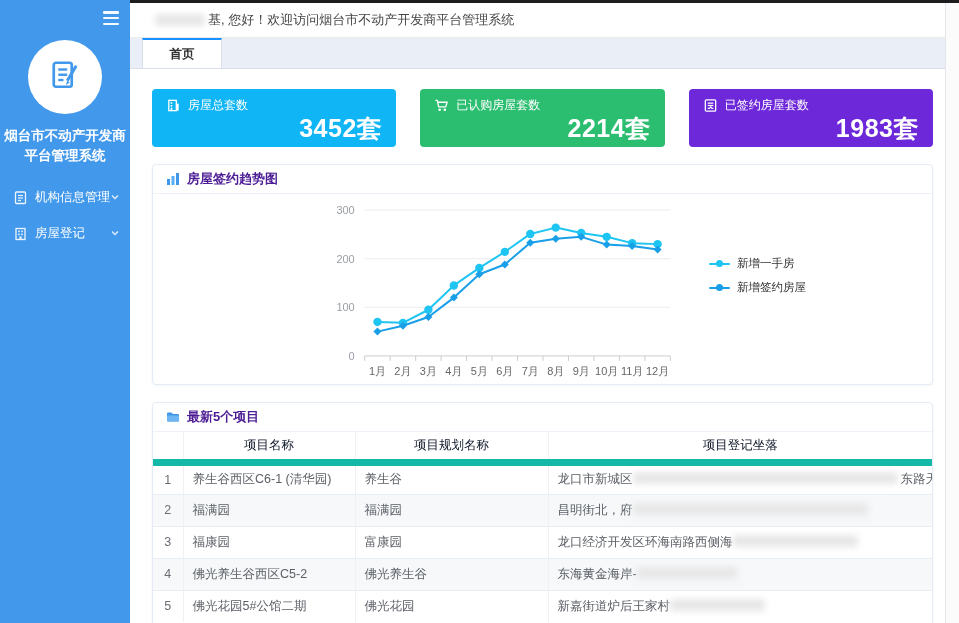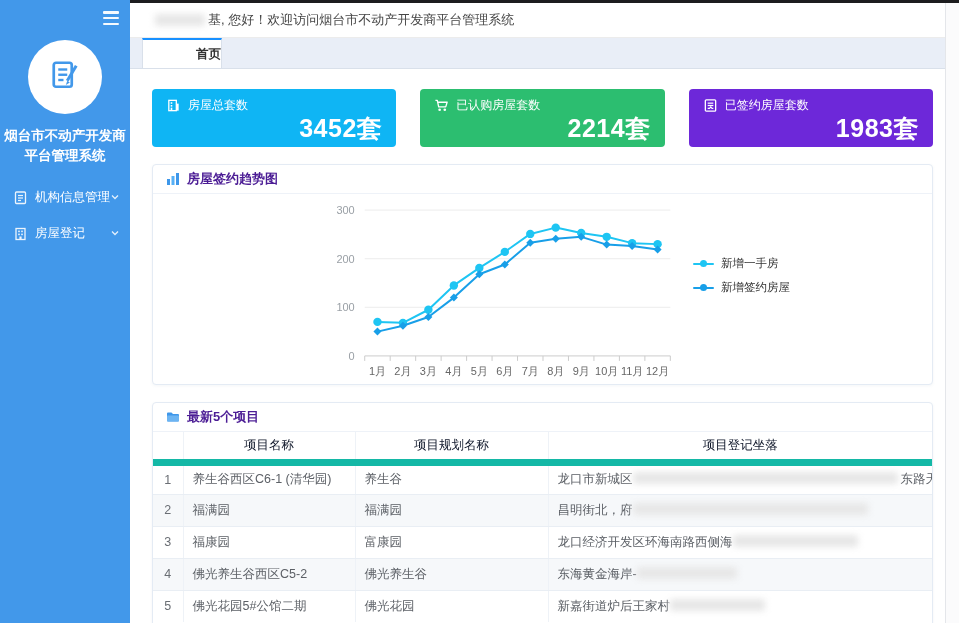--- a/index.html
+++ b/index.html
@@ -21,39 +21,39 @@
 
   
   .main { flex:1; height:623px; position:relative; border-top:3px solid #1d1d1f; background:#fff; }
   .scrollbar { position:absolute; top:0; right:0; bottom:0; width:14px; background:#fbfbfc; border-left:1px solid #e4e6ea; }
   .main-inner { margin-right:14px; height:100%; }
 
   .topbar { height:35px; background:#fff; border-bottom:1px solid #ececec; display:flex; align-items:center; padding-left:25px; font-size:13px; color:#464646; }
   .redact { display:inline-block; height:12px; background:#e7e7e7; filter:blur(3px); border-radius:2px; vertical-align:-1px; margin-right:3px; }
 
   .tabbar { height:31px; background:#e9eef7; border-bottom:1px solid #d9e0ea; display:flex; align-items:flex-end; padding-left:12px; }
-  .tab { width:80px; height:30px; background:#fff; border:1px solid #d9e0ea; border-bottom:none; border-top:2px solid #1890ff; display:flex; align-items:center; justify-content:flex-end; font-size:12.5px; font-weight:bold; color:#333; cursor:pointer; }
+  .tab { width:80px; height:30px; background:#fff; border:1px solid #d9e0ea; border-bottom:none; border-top:2px solid #1890ff; display:flex; align-items:center; justify-content:center; font-size:12.5px; font-weight:bold; color:#333; cursor:pointer; }
 
   .content { padding:20px 12px 0 22px; }
 
   
   .cards { display:flex; gap:24px; }
   .card { flex:1; height:58px; border-radius:4px; color:#fff; padding:8px 14px 0; }
   .card-top { display:flex; align-items:center; gap:7px; font-size:12px; }
   .card-top svg { width:15px; height:15px; }
   .card-val { font-size:25px; font-weight:bold; line-height:1.1; margin-top:1px; letter-spacing:.5px;text-align:right; }
 
   
   .panel { border:1px solid #e4ebf4; border-radius:4px; margin-top:17px; box-shadow:0 1px 3px rgba(120,140,170,.08); background:#fff; }
   .panel-head { height:29px; display:flex; align-items:center; gap:7px; padding:0 13px; border-bottom:1px solid #eef2f8; font-size:13px; font-weight:bold; color:#4c1d95; }
   .panel-head svg { width:14px; height:14px; }
 
   
   .chart-body { position:relative; height:190px; padding-top:2px; }
-  .legend { position:absolute; left:540px; top:62px; display:flex; flex-direction:column; gap:9px; }
+  .legend { position:absolute; left:556px; top:62px; display:flex; flex-direction:column; gap:9px; }
   .lg-item { display:flex; align-items:center; gap:7px; font-size:11.5px; color:#333; cursor:pointer; }
   .lg-marker { position:relative; width:21px; height:2px; background:var(--c); border-radius:1px; }
   .lg-marker::after { content:''; position:absolute; left:7px; top:-2.5px; width:7px; height:7px; border-radius:50%; background:var(--c); }
 
   
   .tbl { width:100%; border-collapse:collapse; font-size:12.5px; color:#5c6066; table-layout:fixed; }
   .tbl th { height:30px; font-weight:normal; color:#0f172a; border-bottom:7px solid #14b8a6; border-right:1px solid #eef2f7; text-align:center; background:#fff; }
   .tbl td { height:32px; padding:4px 9px; border-bottom:1px solid #e9eef4; border-right:1px solid #eef2f7; white-space:nowrap; overflow:hidden; }
   .tbl th:last-child,.tbl td:last-child { border-right:none; }
   .tbl tbody tr:nth-child(even) { background:#f6f8fa; }

